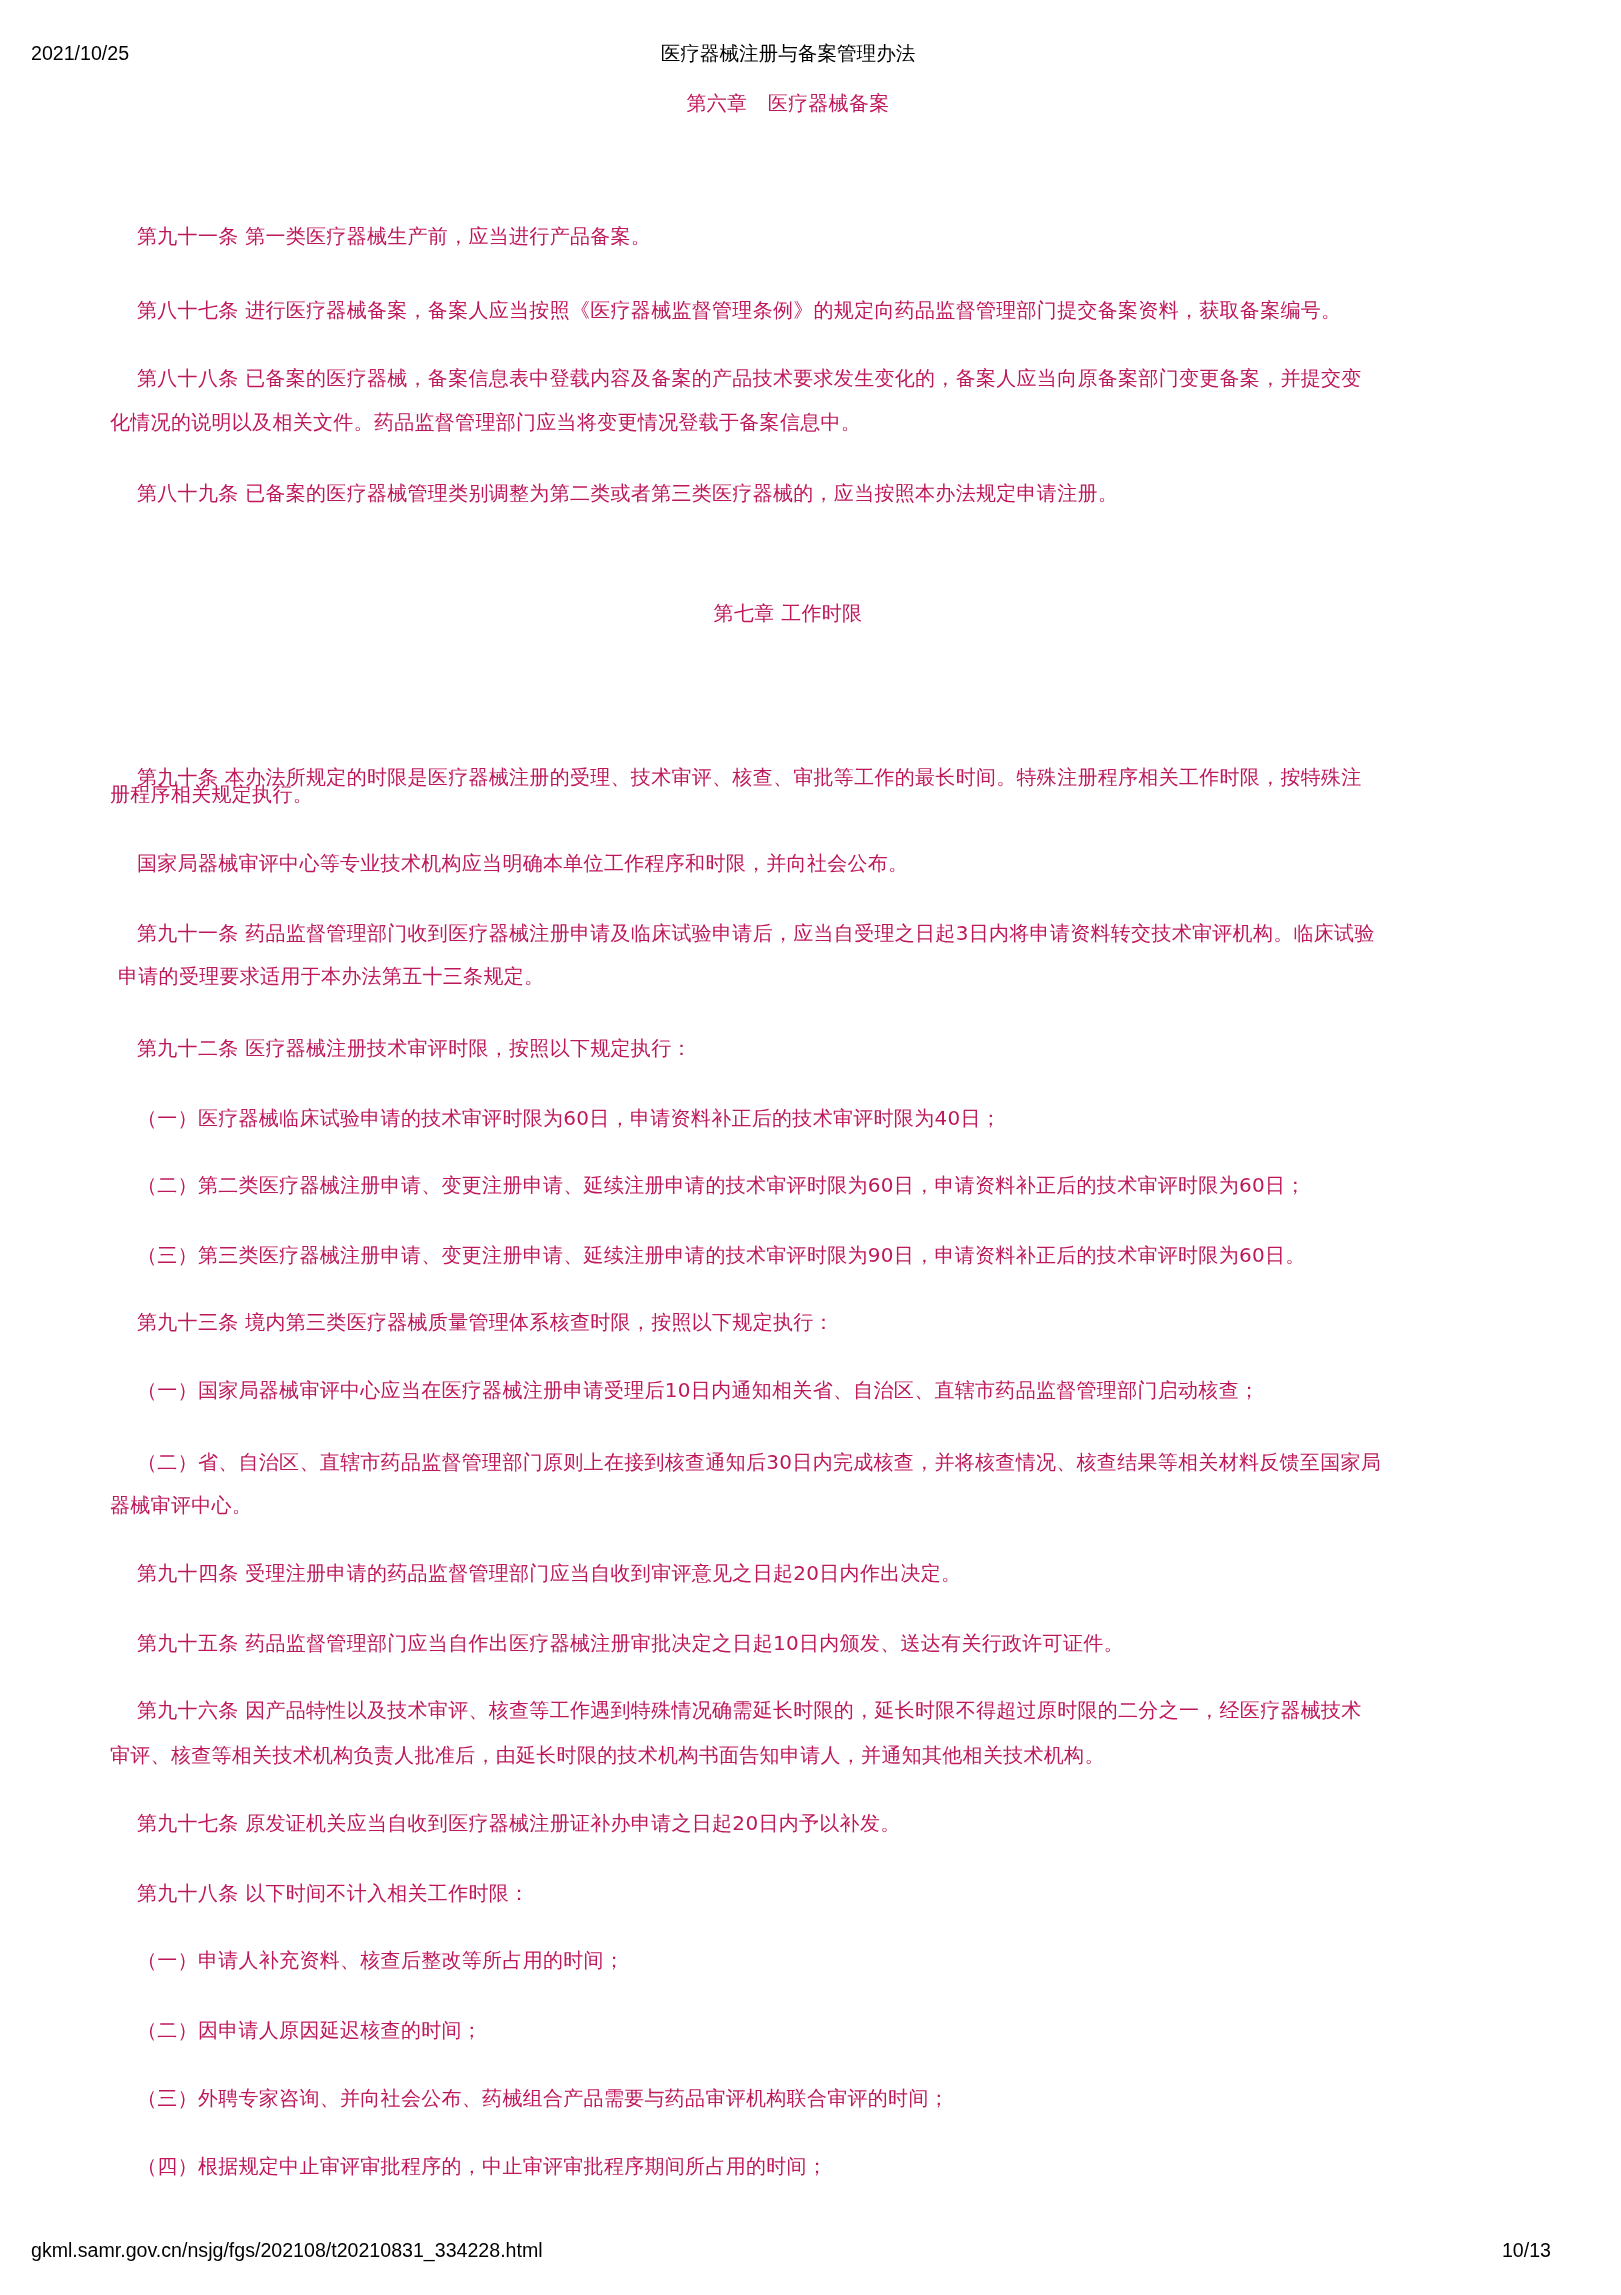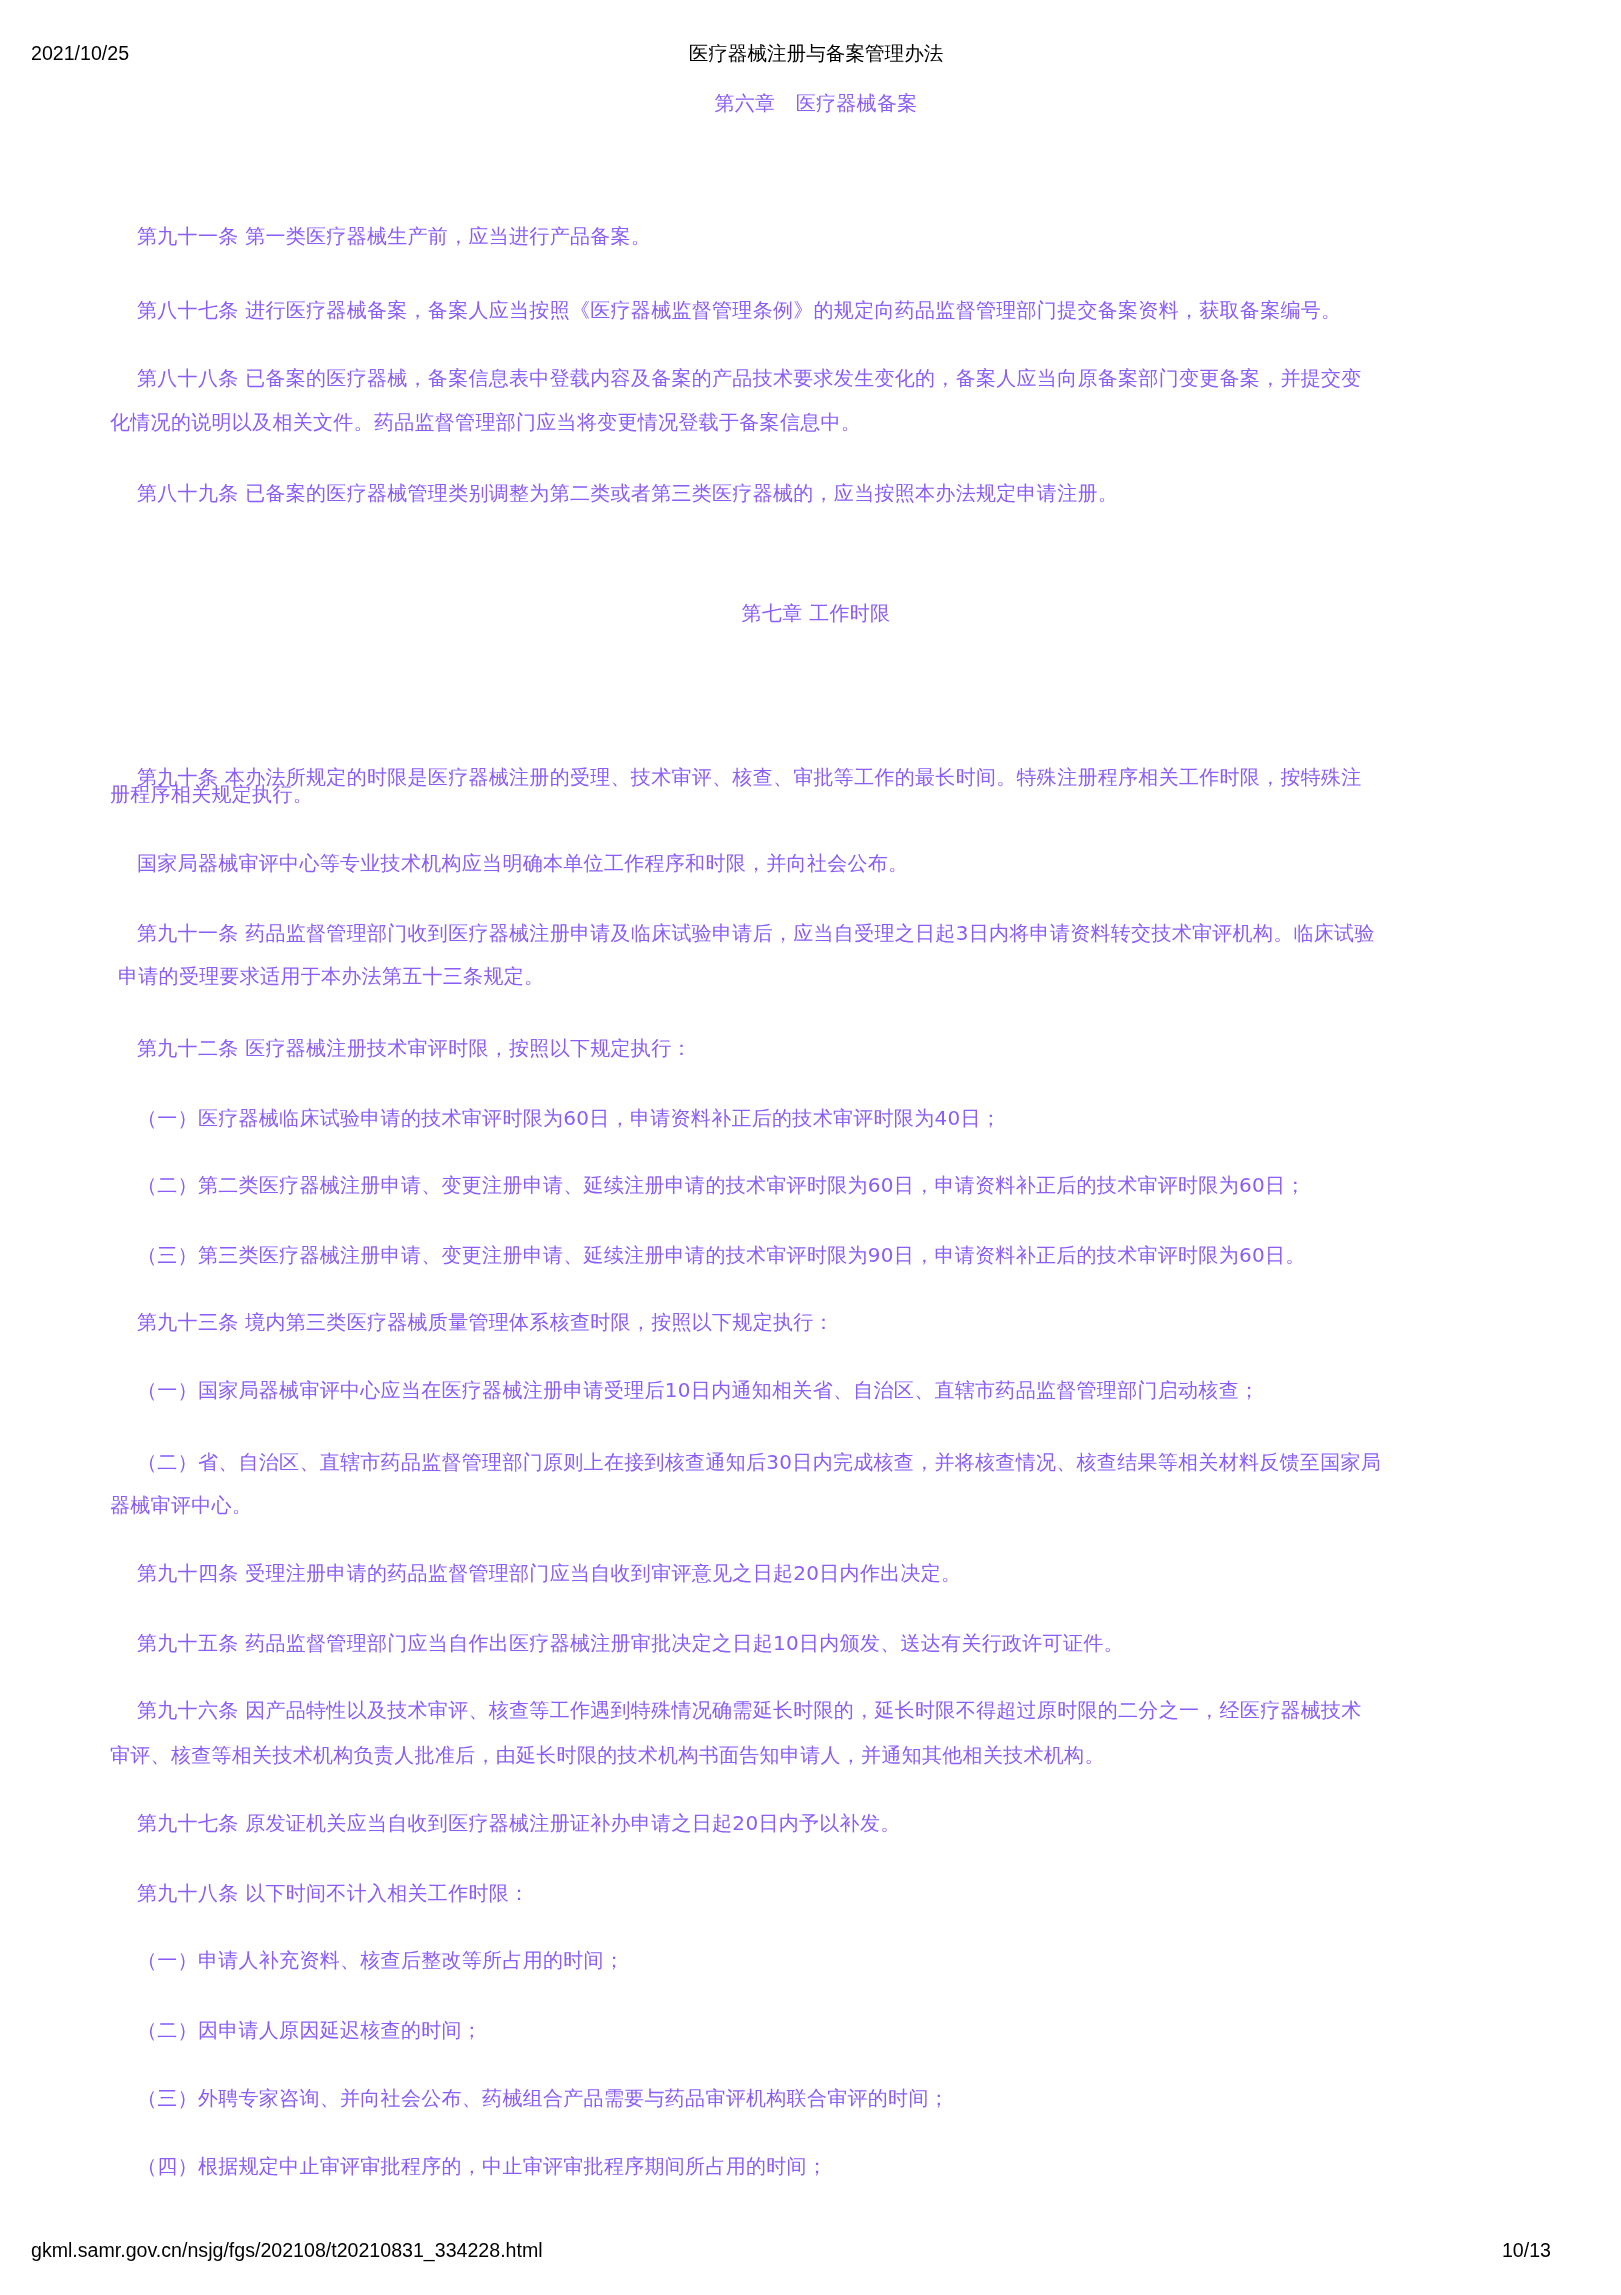--- a/index.html
+++ b/index.html
@@ -1,20 +1,20 @@
 <!DOCTYPE html>
 <html style="font-size:10.5px"><head>
 <meta charset="utf-8">
 <style>
   html, body { margin: 0; padding: 0; background: #ffffff; }
   body { width: 1622px; height: 2295px; position: relative; overflow: hidden;
          font-family: "DejaVu Sans", "Liberation Sans", sans-serif; color: #000; }
   .hdr { position: absolute; font-family: "Liberation Sans", "DejaVu Sans", sans-serif; font-size: 19.6px; line-height: 23.6px; white-space: nowrap; }
-  .ln { position: absolute; font-size: 20px; line-height: 26px; white-space: nowrap; letter-spacing: 0.3px; color: #8b5cf6; }
-  .center { left: 0; width: 1576px; text-align: center; margin-left: 28px; }
+  .ln { position: absolute; font-size: 20px; line-height: 26px; white-space: nowrap; letter-spacing: 0.3px; color: #be185d; }
+  .center { left: 0; width: 1576px; text-align: center; }
 </style>
 </head>
 <body>
 
 <div class="hdr" style="left:31px; top:42px;">2021/10/25</div>
 <div class="hdr center" style="top:42px;">医疗器械注册与备案管理办法</div>
 
 <div class="ln center" style="top:90px;">第六章　医疗器械备案</div>
 
 <div class="ln" style="left:137px; top:223px;">第九十一条 第一类医疗器械生产前，应当进行产品备案。</div>

